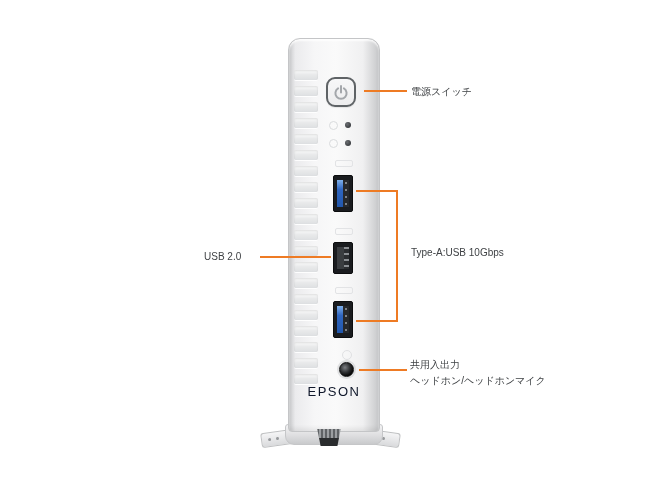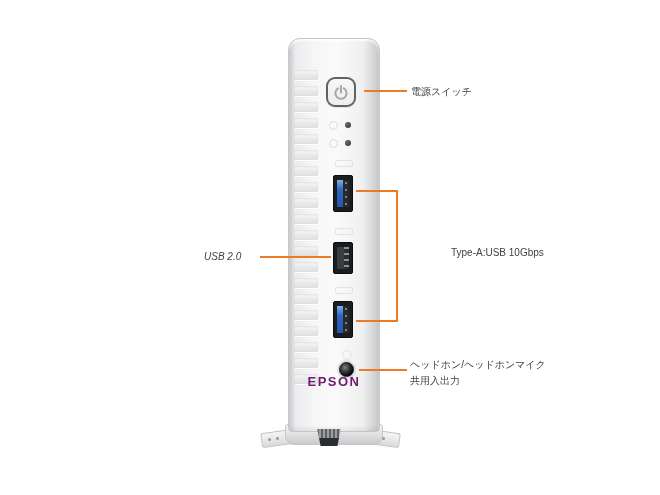--- a/index.html
+++ b/index.html
@@ -39,22 +39,22 @@
   .usb .cavity{position:absolute;right:3px;top:4px;bottom:4px;width:6px;background:#26282b;
     background-image:repeating-linear-gradient(180deg,#7e8185 0 2px,transparent 2px 7px);background-size:2px 100%;background-position:2px 2px;background-repeat:no-repeat;}
   .usb.black .inner{position:absolute;left:3px;right:3px;top:4px;bottom:4px;background:#3a3d40;}
   .usb.black .pins{position:absolute;right:3px;top:4px;bottom:4px;width:5px;
     background-image:repeating-linear-gradient(180deg,#8b8e92 0 2px,#2a2c2f 2px 6px);}
   .jack-mark{position:absolute;left:342px;top:350px;width:8px;height:8px;border:1px solid #e0e1e3;border-radius:50%;z-index:3;}
   .jack{position:absolute;left:339px;top:362px;width:15px;height:15px;border-radius:50%;z-index:3;
     border:1px solid #101112;box-sizing:border-box;
     background:radial-gradient(circle at 38% 35%,#7c7f83 0%,#2a2c2e 45%,#000 78%);
     box-shadow:0 0 0 2px rgba(203,204,206,.55);}
-  .logo{position:absolute;left:288px;top:374px;width:92px;z-index:3;text-align:center;
-    font-weight:bold;font-size:13px;letter-spacing:1.5px;color:#701a75;}
+  .logo{position:absolute;left:288px;top:384px;width:92px;z-index:3;text-align:center;
+    font-weight:normal;font-size:13px;letter-spacing:1.5px;color:#0f172a;}
   
   .stand-bar{position:absolute;left:285px;top:424px;width:98px;height:21px;z-index:1;box-sizing:border-box;
     border:1px solid #c5c6c8;border-radius:3px 3px 9px 9px;
     background:linear-gradient(180deg,#f4f4f5,#dcdcde 60%,#c9cacc);}
   .foot{position:absolute;top:431px;width:33px;height:15px;z-index:0;box-sizing:border-box;
     border:1px solid #bfc0c2;border-radius:3px;
     background:linear-gradient(180deg,#f5f5f6,#d9dadc);
     display:flex;align-items:center;gap:5px;padding-left:6px;}
   .foot .hole{width:3px;height:3px;border-radius:50%;background:#97999c;}
   .foot.left{left:261px;transform:rotate(-8deg);}
@@ -144,29 +144,29 @@
     <span class="hole"></span>
   </div>
   <div class="serial">
     <div class="ridges"></div>
     <div class="base"></div>
   </div>
 
   <div class="line" style="left:364px;top:90px;width:43px;"></div>
   <div class="lbl" style="left:411px;top:84px;">電源スイッチ</div>
 
-  <div class="lbl" style="left:204px;top:249px;font-style:italic;">USB 2.0</div>
+  <div class="lbl" style="left:204px;top:249px;">USB 2.0</div>
   <div class="line" style="left:260px;top:256px;width:71px;"></div>
 
   <div class="line" style="left:356px;top:190px;width:42px;"></div>
   <div class="vline" style="left:396px;top:190px;height:132px;"></div>
   <div class="line" style="left:356px;top:320px;width:42px;"></div>
-  <div class="lbl" style="left:411px;top:244px;line-height:17px;margin-left:40px;">
+  <div class="lbl" style="left:411px;top:244px;line-height:17px;">
     <div>Type-A:USB 10Gbps</div>
   </div>
 
   <div class="line" style="left:359px;top:369px;width:48px;"></div>
   <div class="lbl" style="left:410px;top:357px;">
+    <div>共用入出力</div>
     <div>ヘッドホン/ヘッドホンマイク</div>
-    <div>共用入出力</div>
   </div>
 
 </div>
 
 </body></html>

